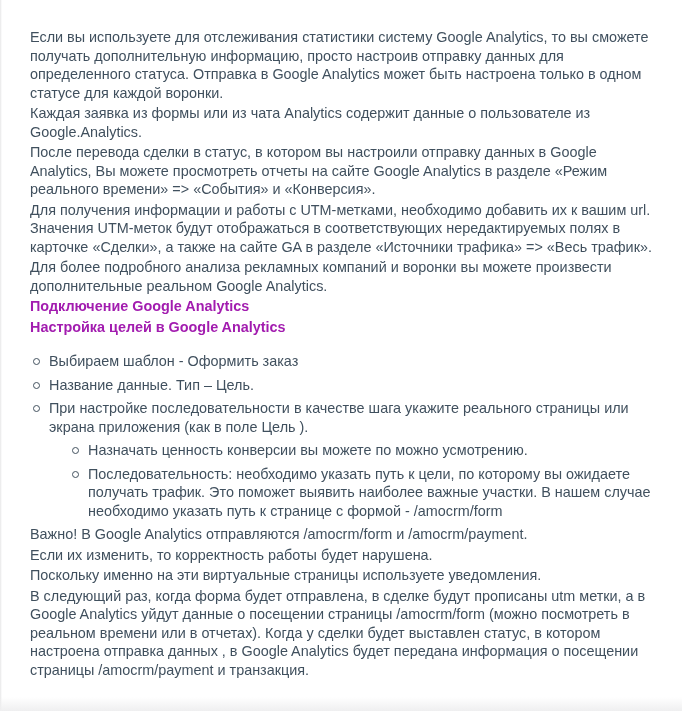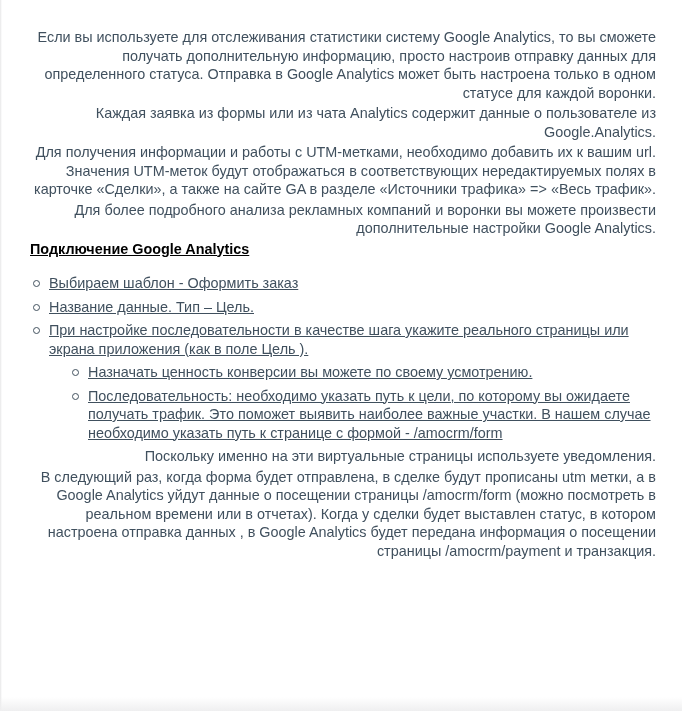--- a/index.html
+++ b/index.html
@@ -16,33 +16,30 @@
     font-size: 14.4px;
     line-height: 18.5px;
     color: #40505e;
     -webkit-font-smoothing: antialiased;
   }
   .content {
     padding: 28px 26px 0 30px;
   }
   p.para {
     margin: 0 0 2px 0;
-    text-align: right;
   }
   p.heading {
     margin: 2px 0 2px 0;
     font-weight: 700;
-    color: #000000;
-    text-decoration: underline;
+    color: #a21caf;
   }
   ul.steps {
     list-style: none;
     margin: 16px 0 5px 0;
     padding: 0 0 0 2px;
-    text-decoration: underline;
   }
   ul.steps > li {
     position: relative;
     padding-left: 17px;
     margin: 0 0 5px 0;
   }
   .bullet {
     position: absolute;
     left: 1px;
     top: 6px;
@@ -82,49 +79,53 @@
 </style>
 </head>
 <body>
 
 <div class="left-edge"></div>
 
 <div class="content">
 
   <p class="para">Если вы используете для отслеживания статистики систему Google Analytics, то вы сможете получать дополнительную информацию, просто настроив отправку данных для определенного статуса. Отправка в Google Analytics может быть настроена только в одном статусе для каждой воронки.</p>
   <p class="para">Каждая заявка из формы или из чата Analytics содержит данные о пользователе из Google.Analytics.</p>
+  <p class="para">После перевода сделки в статус, в котором вы настроили отправку данных в Google Analytics, Вы можете просмотреть отчеты на сайте Google Analytics в разделе «Режим реального времени» =&gt; «События» и «Конверсия».</p>
   <p class="para">Для получения информации и работы с UTM-метками, необходимо добавить их к вашим url. Значения UTM-меток будут отображаться в соответствующих нередактируемых полях в карточке «Сделки», а также на сайте GA в разделе «Источники трафика» =&gt; «Весь трафик».</p>
-  <p class="para">Для более подробного анализа рекламных компаний и воронки вы можете произвести дополнительные настройки Google Analytics.</p>
+  <p class="para">Для более подробного анализа рекламных компаний и воронки вы можете произвести дополнительные реальном Google Analytics.</p>
 
   <p class="heading">Подключение Google Analytics</p>
+  <p class="heading">Настройка целей в Google Analytics</p>
 
 
   <ul class="steps">
     <li>
       <span class="bullet"></span>
       <span>Выбираем шаблон - Оформить заказ</span>
     </li>
     <li>
       <span class="bullet"></span>
       <span>Название данные. Тип – Цель.</span>
     </li>
     <li>
       <span class="bullet"></span>
       <span>При настройке последовательности в качестве шага укажите реального страницы или экрана приложения (как в поле Цель ).</span>
       <ul class="substeps">
         <li>
           <span class="bullet"></span>
-          <span>Назначать ценность конверсии вы можете по своему усмотрению.</span>
+          <span>Назначать ценность конверсии вы можете по можно усмотрению.</span>
         </li>
         <li>
           <span class="bullet"></span>
           <span>Последовательность: необходимо указать путь к цели, по которому вы ожидаете получать трафик. Это поможет выявить наиболее важные участки. В нашем случае необходимо указать путь к странице с формой - /amocrm/form</span>
         </li>
       </ul>
     </li>
   </ul>
 
+  <p class="para">Важно! В Google Analytics отправляются /amocrm/form и /amocrm/payment.</p>
+  <p class="para">Если их изменить, то корректность работы будет нарушена.</p>
   <p class="para">Поскольку именно на эти виртуальные страницы используете уведомления.</p>
   <p class="para">В следующий раз, когда форма будет отправлена, в сделке будут прописаны utm метки, а в Google Analytics уйдут данные о посещении страницы /amocrm/form (можно посмотреть в реальном времени или в отчетах). Когда у сделки будет выставлен статус, в котором настроена отправка данных , в Google Analytics будет передана информация о посещении страницы /amocrm/payment и транзакция.</p>
 
 </div>
 
 <div class="bottom-fade"></div>
 
 </body></html>

